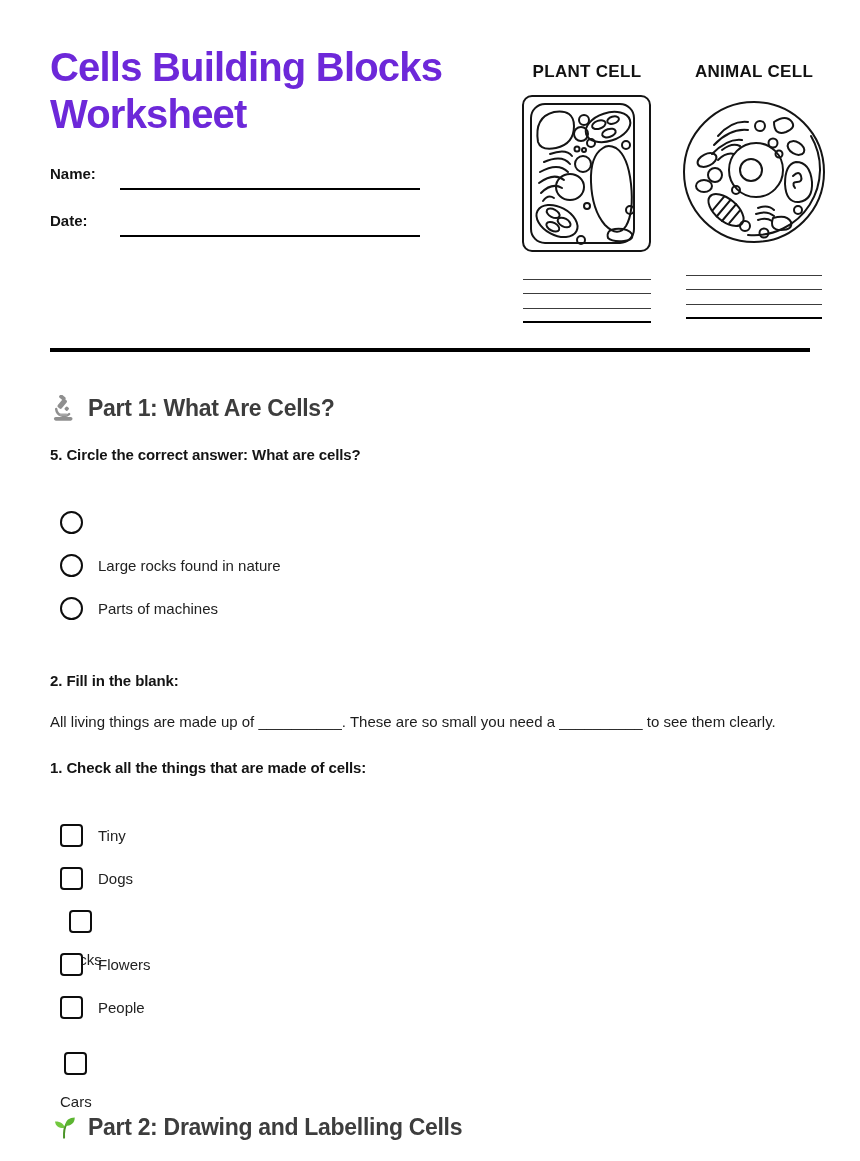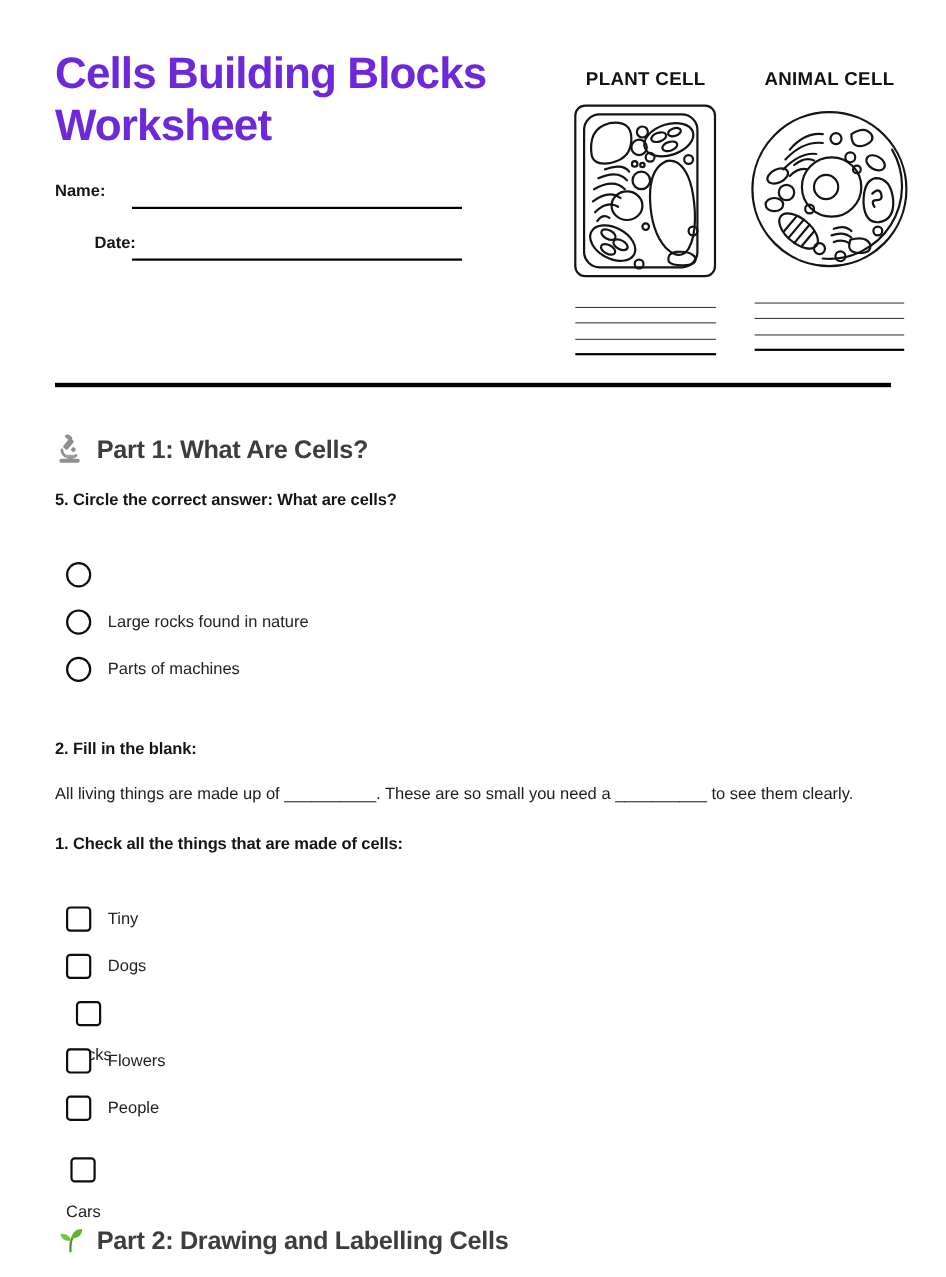--- a/index.html
+++ b/index.html
@@ -13,21 +13,21 @@
   
   .page-title {
     left:50px; top:44px; width:480px;
     font-size:40px; font-weight:700; color:#6d28d9;
     line-height:1.17; letter-spacing:-0.8px;
   }
   .field-label { font-size:15px; font-weight:700; color:#141414; }
   .write-line  { border-bottom:2px solid #000; height:0; }
   .name-label { left:50px; top:165px; }
   .name-line  { left:120px; top:188px; width:300px; }
-  .date-label { left:50px; top:212px;margin-left:36px; }
+  .date-label { left:50px; top:212px; }
   .date-line  { left:120px; top:235px; width:300px; }
 
   
   .cell-col { top:62px; }
   .plant-col  { left:513px; width:148px; }
   .animal-col { left:676px; width:156px; }
   .cell-title {
     text-align:center; font-size:17px; font-weight:700; color:#111;
     letter-spacing:0.3px; white-space:nowrap;
   }

